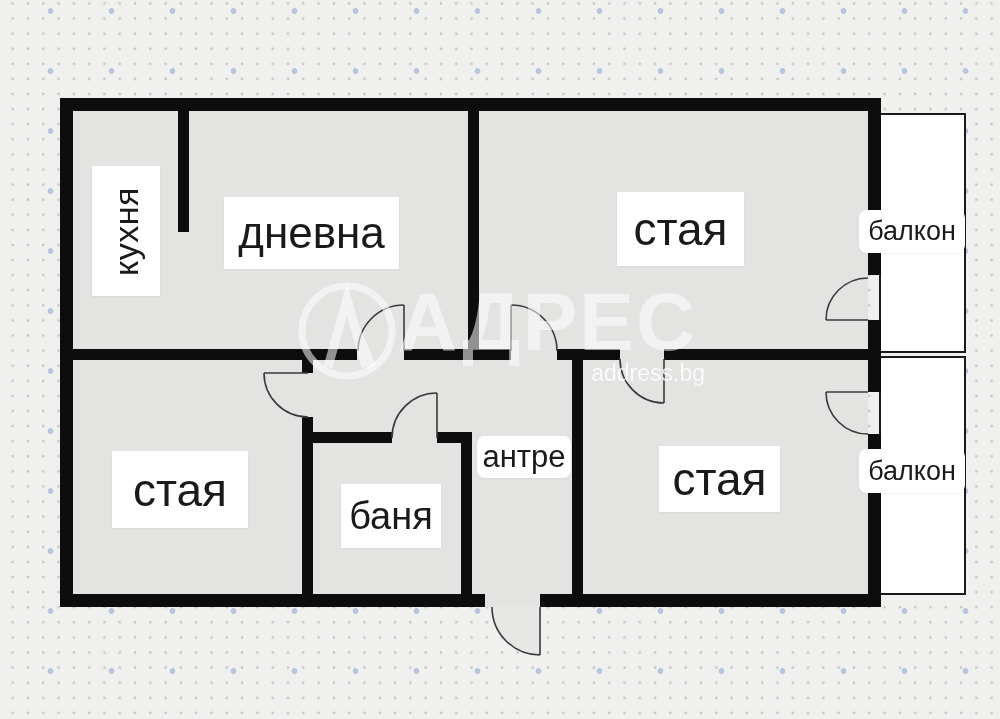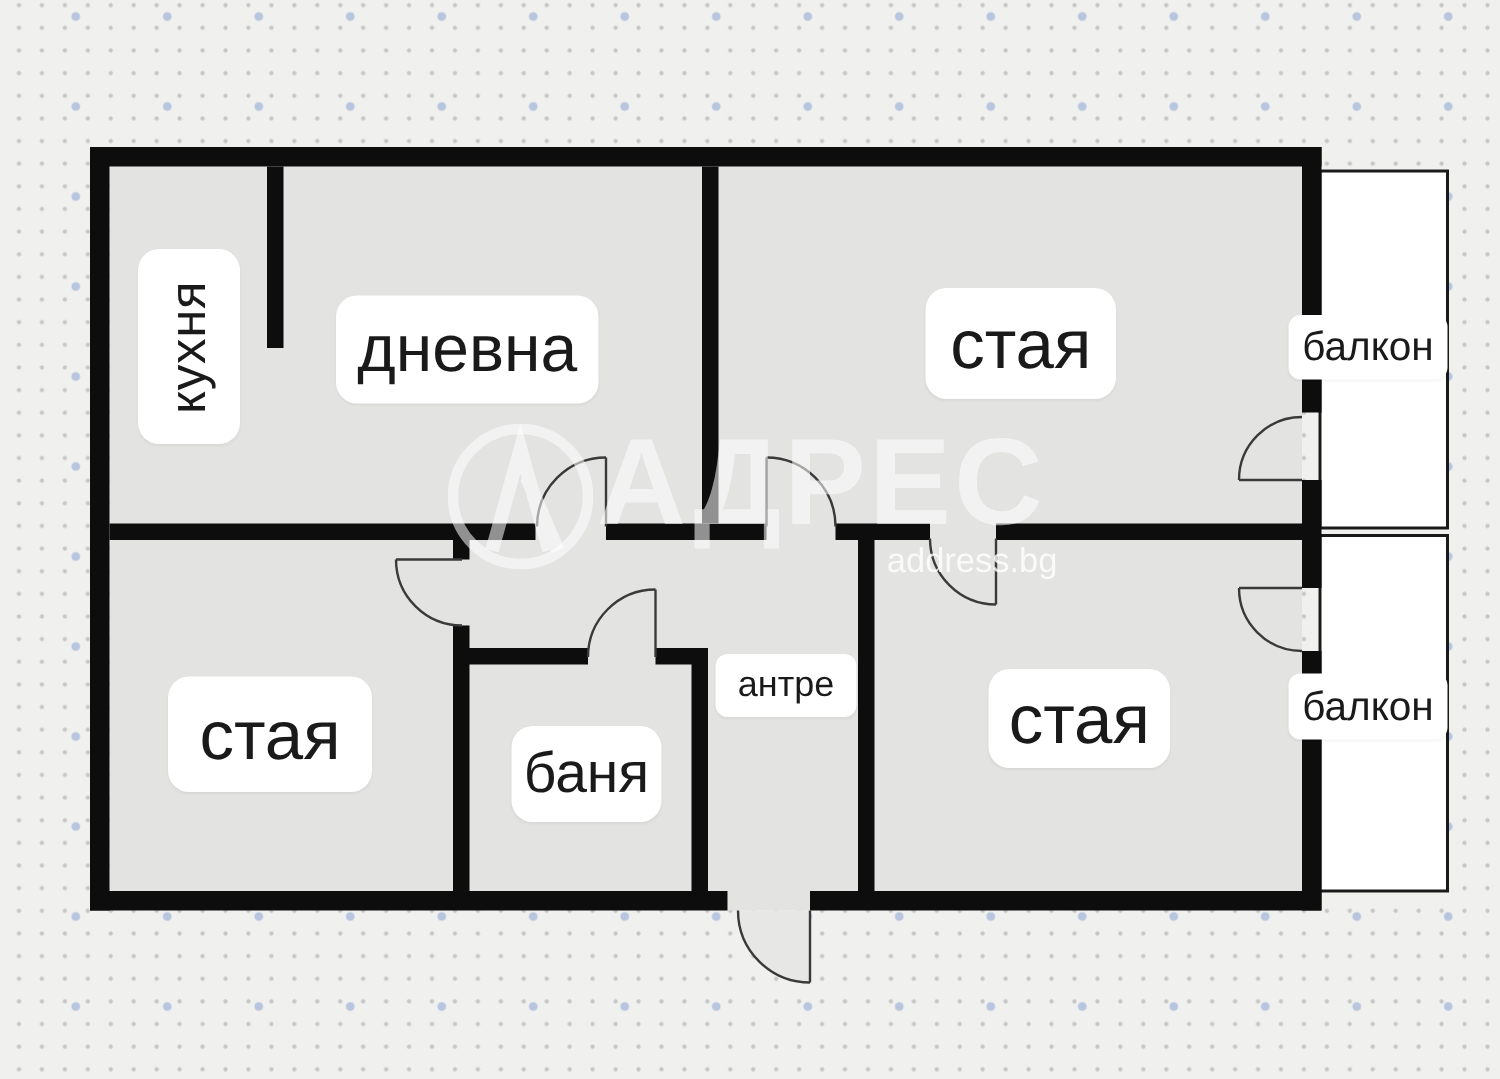--- a/index.html
+++ b/index.html
@@ -65,37 +65,37 @@
   .wm-domain {
     position: absolute;
     left: 577px; top: 360px;
     width: 128px;
     text-align: right;
     font-size: 23px;
     color: rgba(255,255,255,0.8);
   }
   .label {
     background: var(--label-bg, #ffffff);
-    border-radius: 14px;
+    border-radius: 0;
     color: var(--label-text, #1a1a1a);
     display: flex;
     align-items: center;
     justify-content: center;
     z-index: 5;
     box-shadow: 0 1px 2px rgba(0,0,0,0.05);
     white-space: nowrap;
   }
   .label-kitchen  { left: 92px;  top: 166px; width: 68px;  height: 130px; }
   .label-kitchen span { transform: rotate(-90deg); font-size: 34px; letter-spacing: 0.5px; }
   .label-living   { left: 224px; top: 197px; width: 175px; height: 72px; font-size: 44px; }
   .label-room-tr  { left: 617px; top: 192px; width: 127px; height: 74px; font-size: 46px; }
   .label-room-bl  { left: 112px; top: 451px; width: 136px; height: 77px; font-size: 46px; }
   .label-room-br  { left: 659px; top: 446px; width: 121px; height: 66px; font-size: 46px; }
   .label-bath     { left: 341px; top: 484px; width: 100px; height: 64px; font-size: 38px; }
-  .label-hall     { left: 477px; top: 436px; width: 94px;  height: 42px; font-size: 24px; border-radius: 8px; }
+  .label-hall     { left: 477px; top: 436px; width: 94px;  height: 42px; font-size: 31px; border-radius: 8px; }
   .label-balc-t   { left: 859px; top: 210px; width: 106px; height: 43px; font-size: 27px; border-radius: 8px; }
   .label-balc-b   { left: 859px; top: 449px; width: 106px; height: 44px; font-size: 27px; border-radius: 8px; }
 </style>
 </head>
 <body>
 
 <div class="canvas">
 
   <div class="abs floor" style="left:73px; top:111px; width:795px; height:483px;"></div>
 

